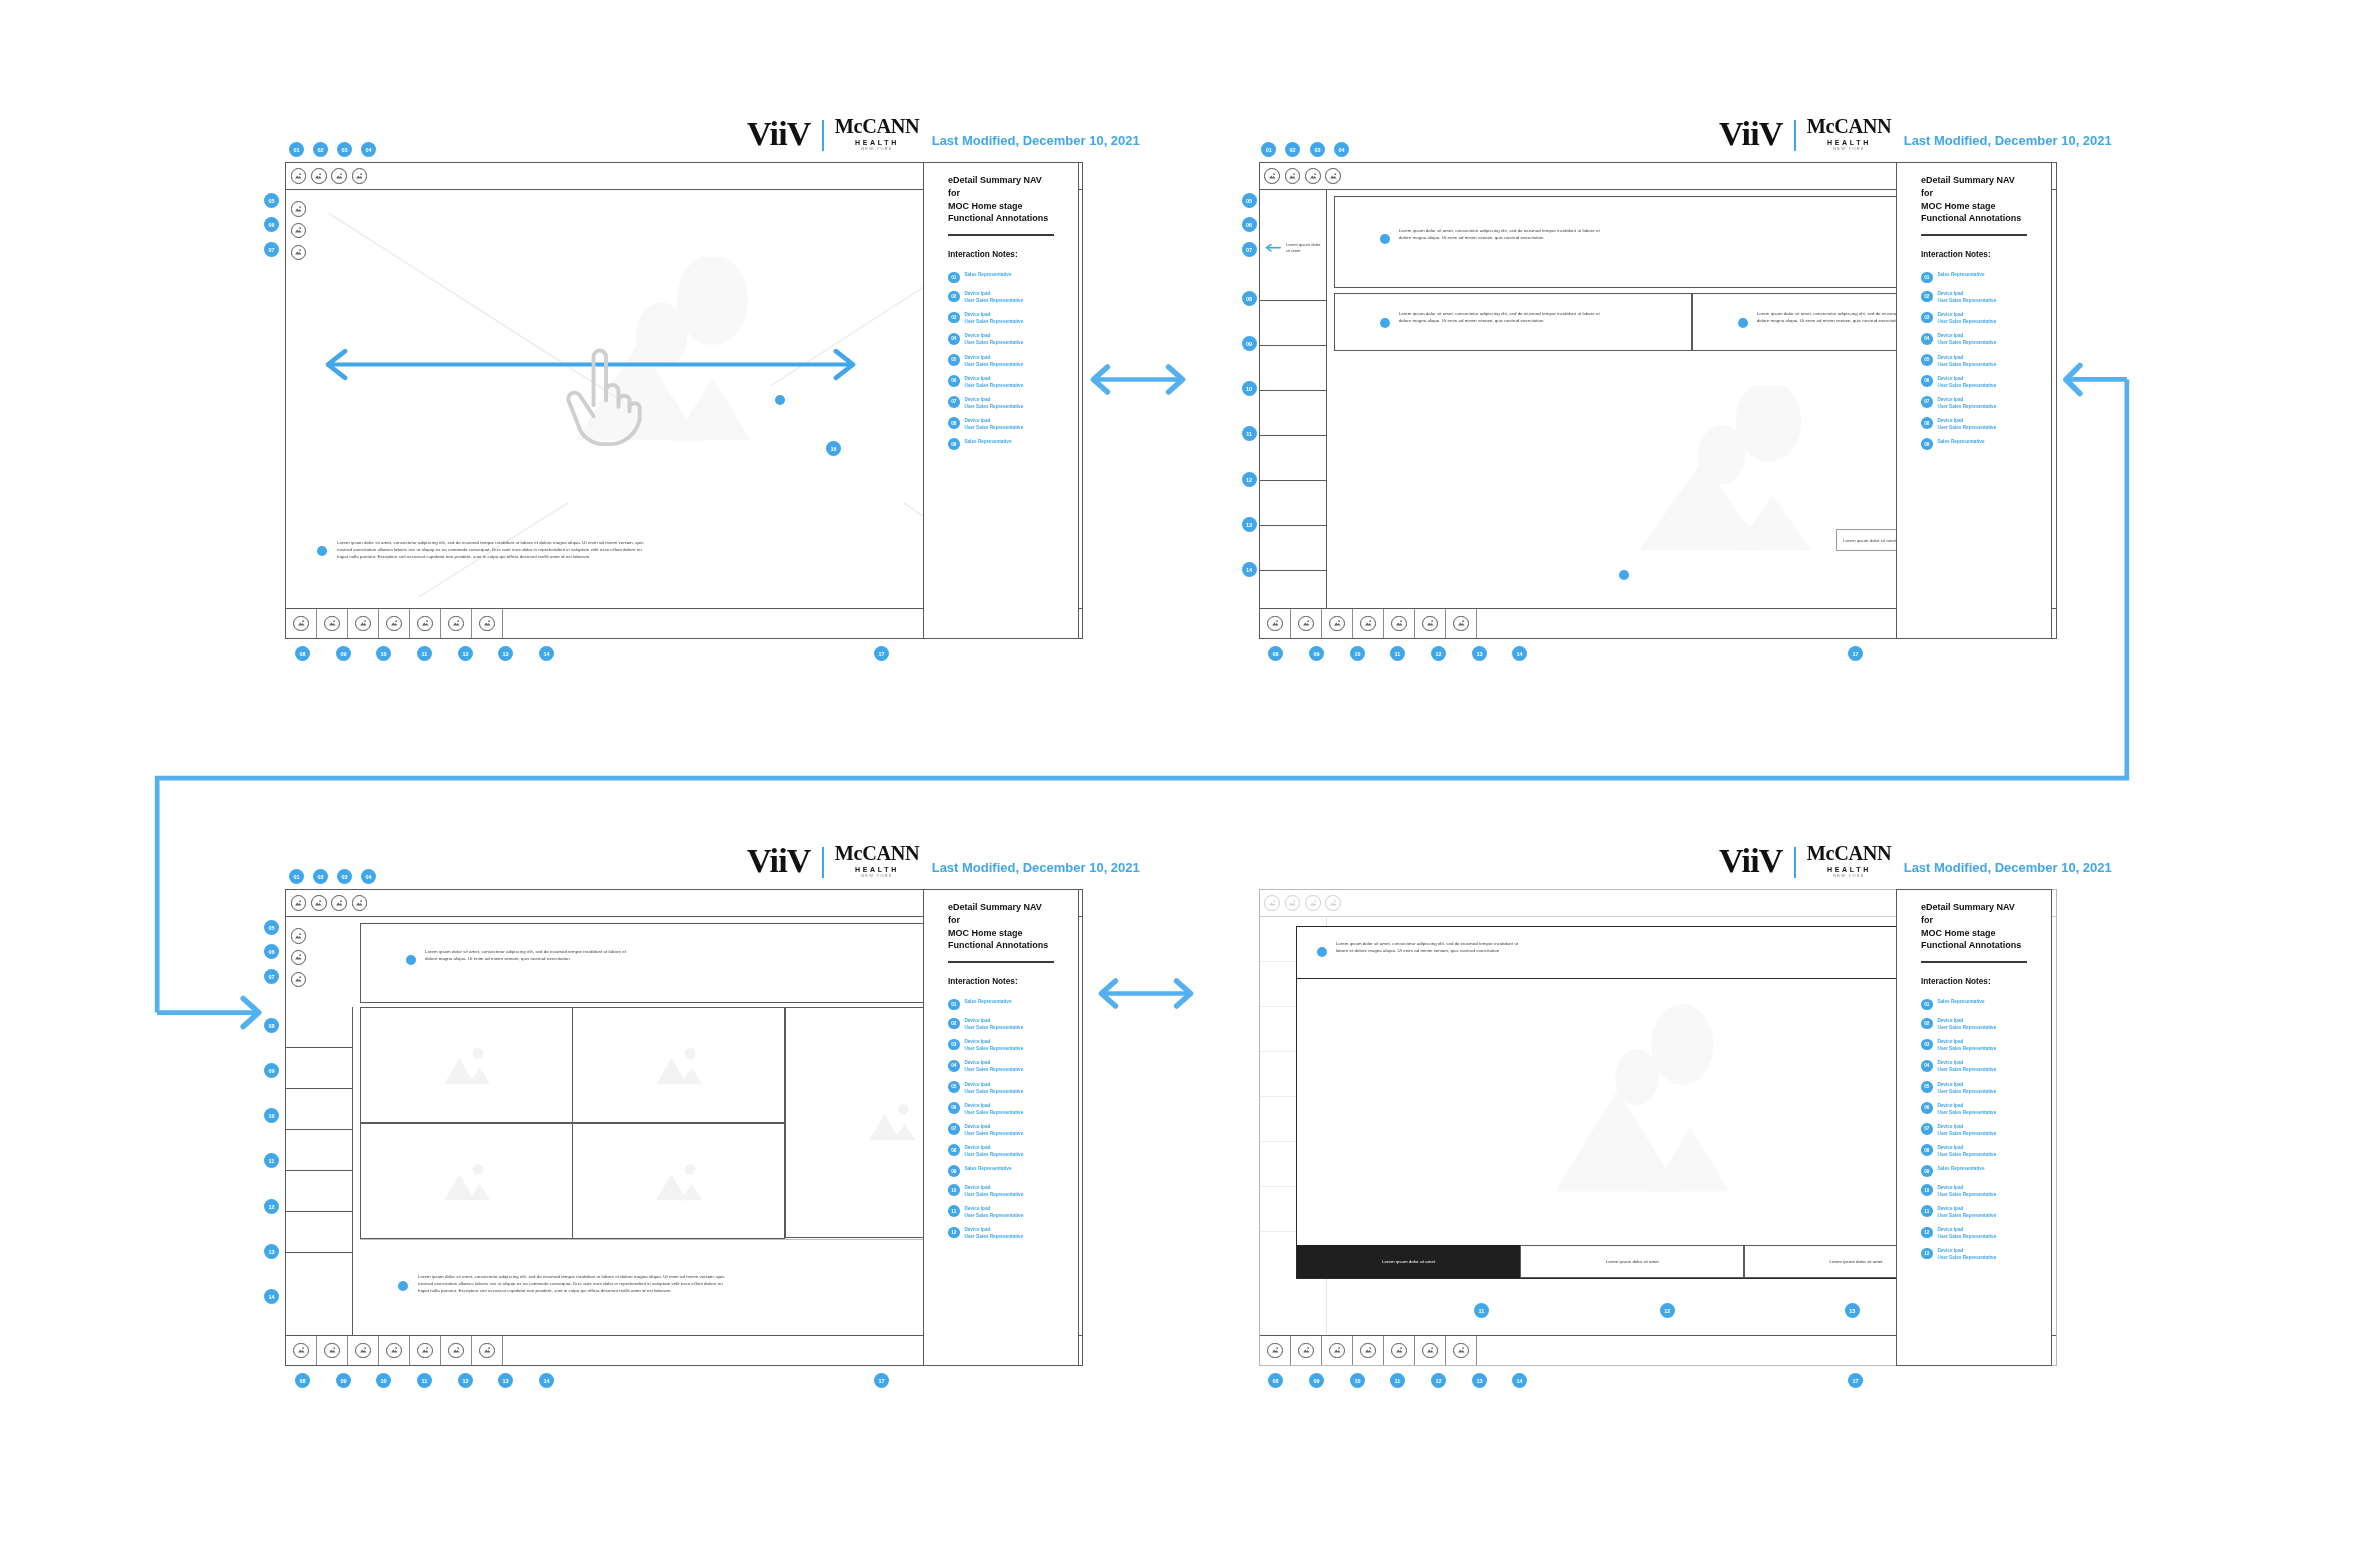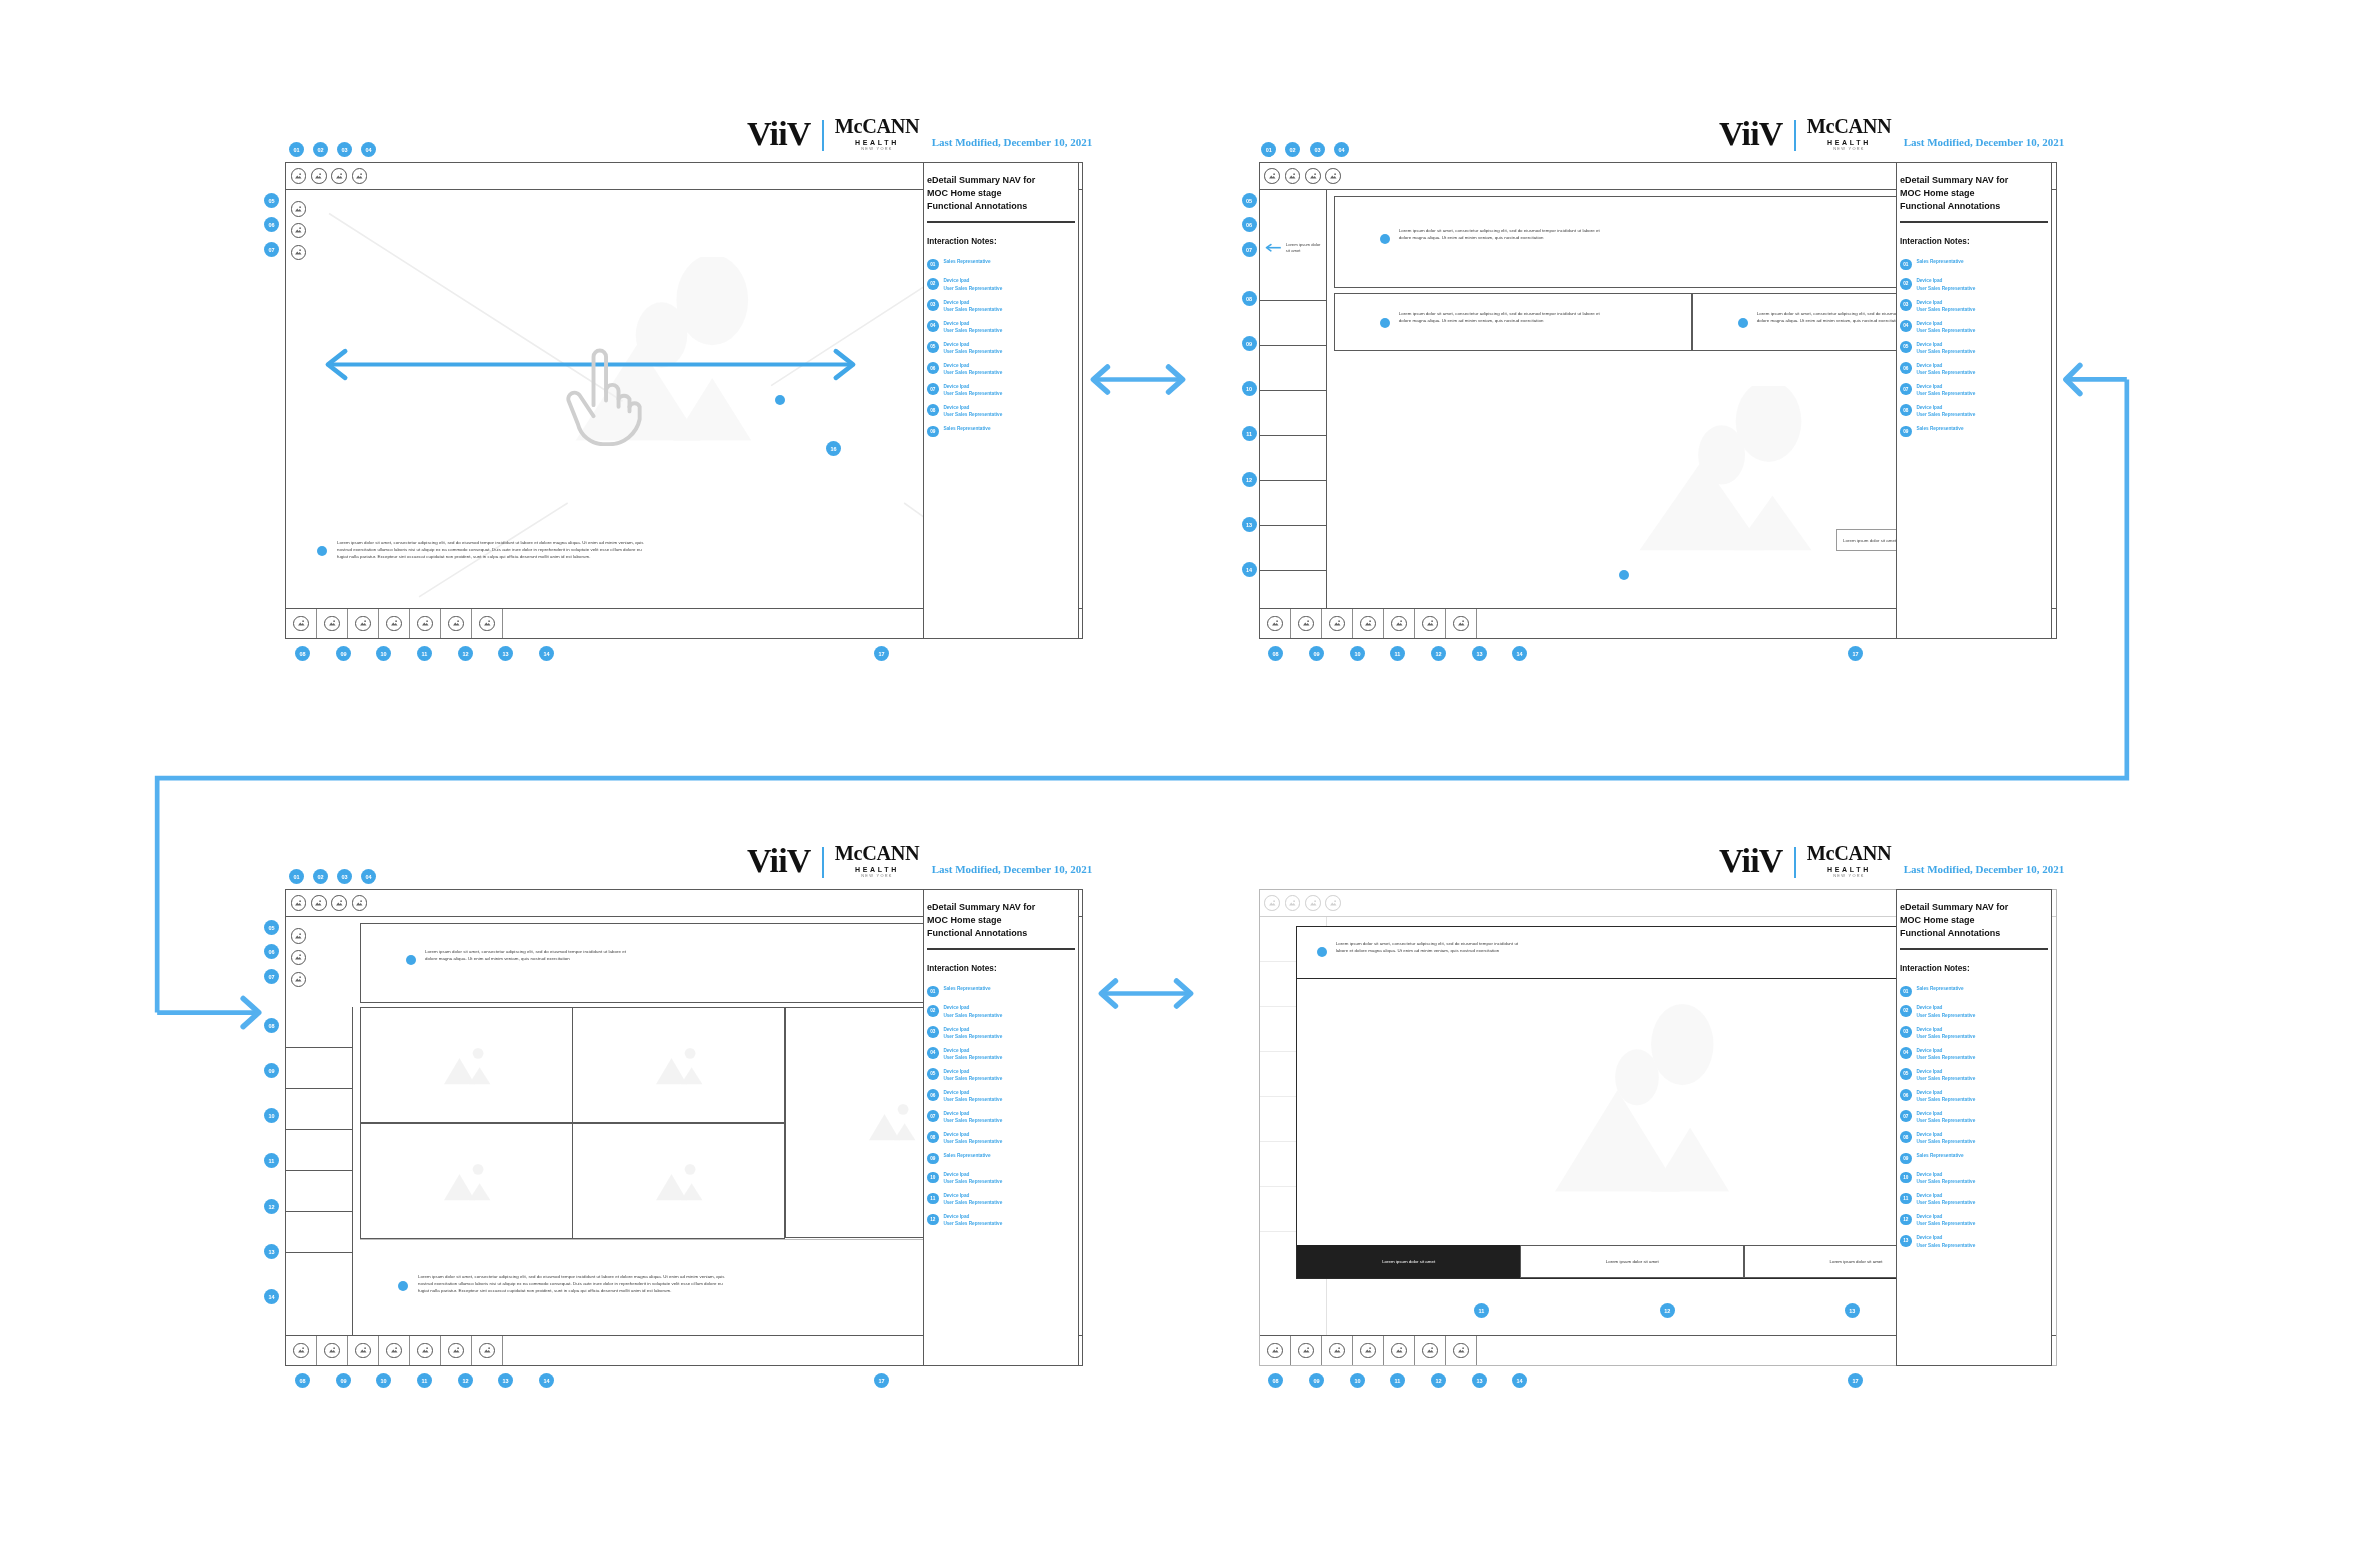--- a/index.html
+++ b/index.html
@@ -30,21 +30,21 @@
   }
   .brand-sep { width: 2.3px; height: 31px; background: #41a7e8; margin-right: 11px; }
   .brand-mccann { display:flex; flex-direction: column; align-items:center; line-height:1; }
   .brand-mccann .mc {
     font-family: "Liberation Serif", serif;
     font-size: 20.3px; font-weight: 700; color:#111; letter-spacing:-0.4px;
   }
   .brand-mccann .health { font-size: 7px; letter-spacing: 2.7px; color:#111; margin-top:2.3px; font-weight:600;}
   .brand-mccann .city   { font-size: 3.9px; letter-spacing: 1.3px; color:#777; margin-top:1.6px;}
   .last-mod {
-    font-size: 11px; font-weight: 700; color:#41a7e8; margin-left: 12.5px; padding-bottom: 3.1px; font-family: Liberation Serif, serif;
+    font-size: 13px; font-weight: 700; color:#41a7e8; margin-left: 12.5px; padding-bottom: 3.1px;
   }
 
   
   .device {
     position: absolute; background:#fff; border: 1.6px solid #5a5a5a;
   }
   .dev-topbar {
     position:absolute; left:0; right:0; top:0; height: 26.6px;
     border-bottom: 1.6px solid #5a5a5a; display:flex; align-items:center;
     padding-left: 4.7px; gap: 4.7px;
@@ -104,21 +104,21 @@
   
   .backlink { position:absolute; display:flex; align-items:center; gap:3.9px; }
   .backlink .lbl { font-size:4.2px; line-height:1.5; color:#444; }
 
   
   .mtab { flex:1; border:0.8px solid #5a5a5a; display:flex; align-items:center; justify-content:center;
           font-size:4.4px; color:#333; background:#fff; }
   .mtab.active { background:#1f1f1f; color:#fff; border-color:#1f1f1f; }
 
   
-  .annot { position:absolute; border:1.6px solid #5a5a5a; background:#fff; padding: 11px 3px; }
+  .annot { position:absolute; border:1.6px solid #5a5a5a; background:#fff; padding: 11px 24px; }
   .annot h1 { margin:0; font-size: 9px; font-weight:700; color:#111; line-height:1.42; }
   .annot .rule { height: 2px; background:#3a3a3a; margin: 8.6px 0 14px; }
   .annot h2 { margin:0 0 12.5px; font-size: 8.2px; font-weight:700; color:#111; }
   .anote { display:flex; align-items:flex-start; gap: 4.7px; margin-bottom: 7px; }
   .anote .bdg {
     width: 11.7px; height: 11.7px; border-radius:50%; background:#41a7e8; color:#fff;
     font-size:4.7px; font-weight:700; display:flex; align-items:center; justify-content:center;
     flex:none; margin-top: 0.4px;
   }
   .anote .txt { font-size: 4.7px; line-height: 1.5; color:#41a7e8; font-weight:700; }

